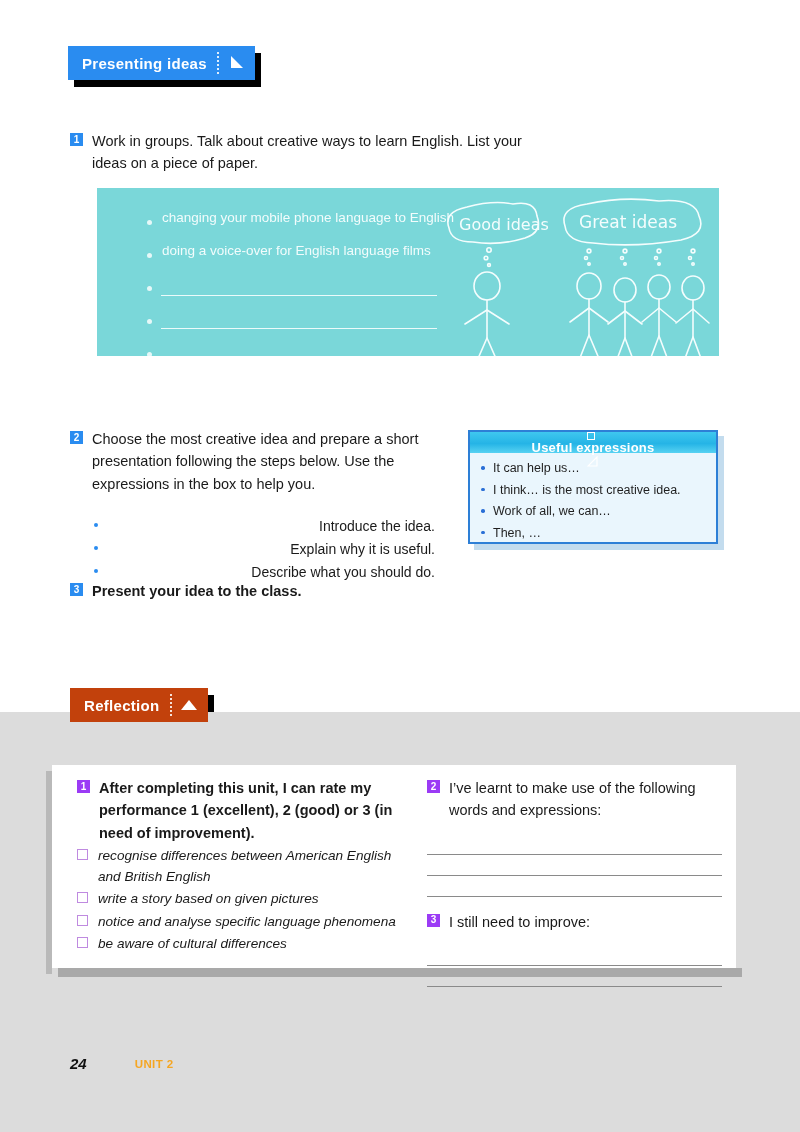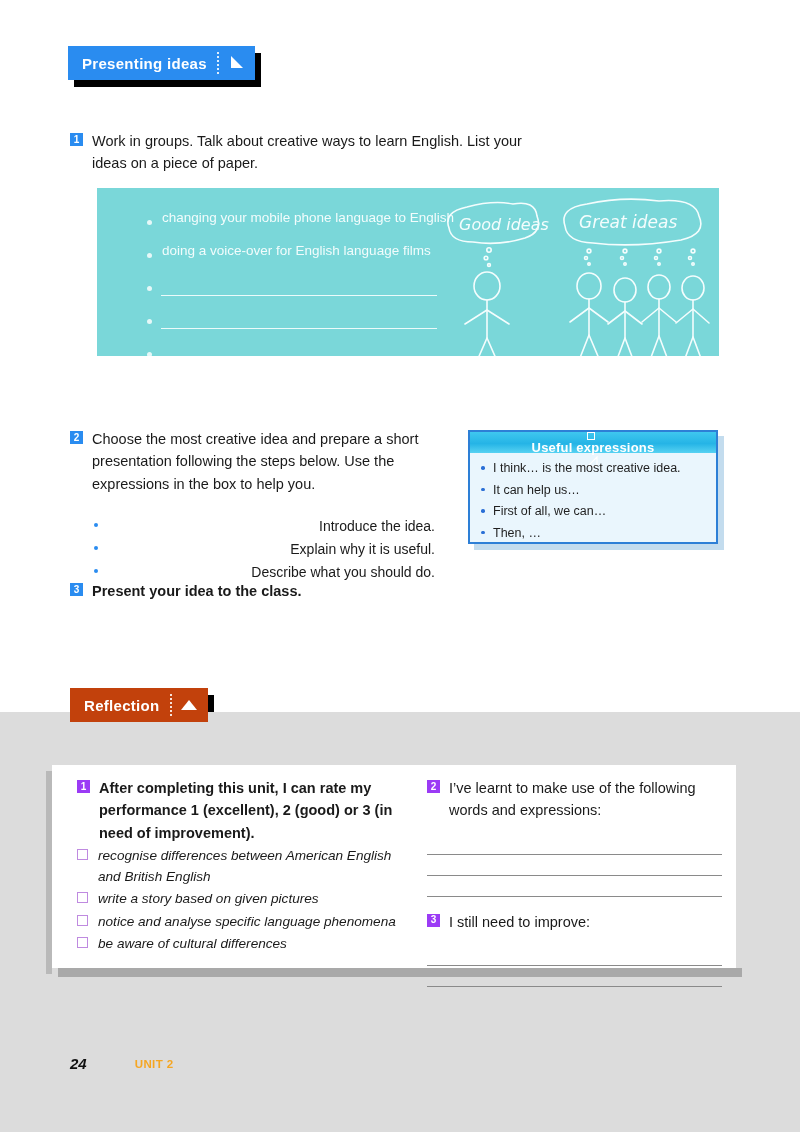--- a/index.html
+++ b/index.html
@@ -84,21 +84,21 @@
     width:5px;height:5px;border-radius:50%;background:#e6f8f8;
   }
   .idea-text{
     position:absolute;left:15px;top:0;
     font-size:13.5px;color:#f2fcfc;white-space:nowrap;
   }
   .idea-rule{
     position:absolute;left:14px;top:19px;width:276px;height:1px;
     background:#ebfafa;
   }
-  .figures{position:absolute;left:340px;top:10px;width:282px;height:200px;font-style:italic;}
+  .figures{position:absolute;left:340px;top:10px;width:282px;height:200px;}
 
   
   #useful-box{
     position:absolute;left:468px;top:430px;width:250px;height:114px;
     border:2px solid #2d7fd6;
     background:#eaf6fd;
     box-sizing:border-box;
   }
   #useful-box .ub-shadow{
     position:absolute;left:4px;top:4px;width:250px;height:114px;
@@ -296,23 +296,23 @@
     <div class="ub-title">
       <span class="ub-sq"></span>
       <span class="ub-title-label">Useful expressions</span>
       <span class="ub-tri">
         <svg viewBox="0 0 11 11" width="11" height="11">
             <polygon points="10,1 10,10 1,10" fill="none" stroke="#ffffff" stroke-width="1.2"></polygon>
           </svg>
       </span>
     </div>
     <ul class="ub-list">
+      <li>It can help us…</li>
       <li>I think… is the most creative idea.</li>
-      <li>It can help us…</li>
-      <li>First of all, we can…</li>
+      <li>Work of all, we can…</li>
       <li>Then, …</li>
     </ul>
   </div>
 
   <div class="task" style="left:70px;top:580px;width:400px;">
     <div class="num-badge">3</div>
     <div class="task-body">
       <div class="task-text bold">Present your idea to the class.</div>
     </div>
   </div>

